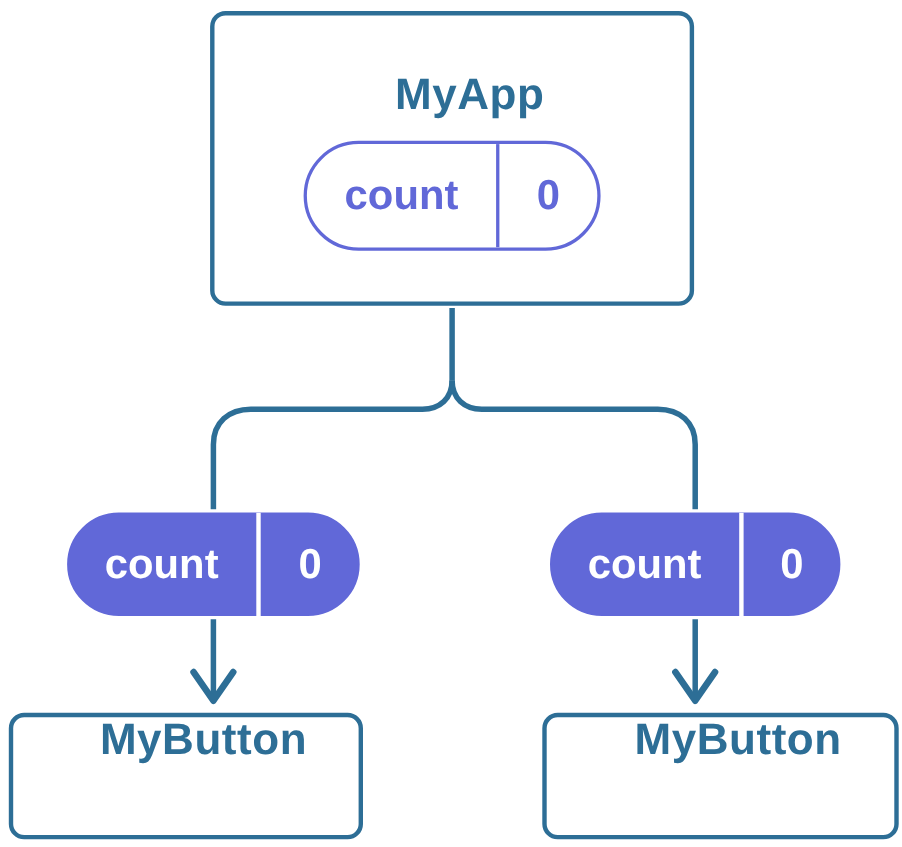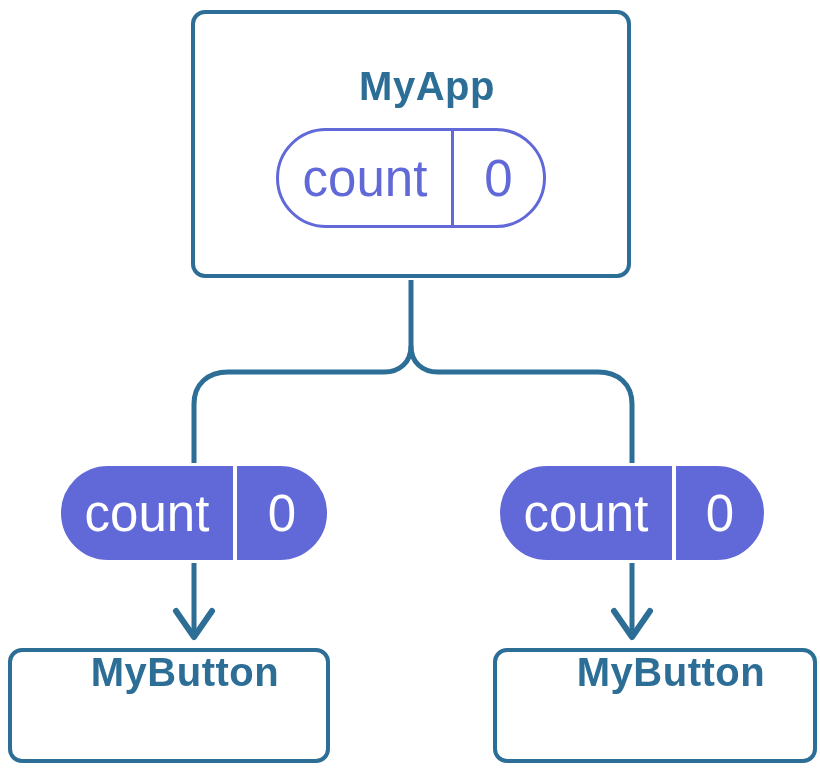--- a/index.html
+++ b/index.html
@@ -64,22 +64,23 @@
     height: 100px;
     border-radius: 50px;
     display: flex;
     align-items: stretch;
     overflow: hidden;
   }
   .pill-cell {
     display: flex;
     align-items: center;
     justify-content: center;
-    font-size: 51px;
+    font-size: 38px;
     line-height: 1;
+    font-weight: bold;
   }
   .pill-cell.name { flex: 0 0 172px; }
   .pill-cell.value { flex: 1 1 auto; }
   .pill.outline {
     border: 3px solid var(--purple);
     color: var(--purple);
     background: var(--surface);
   }
   .pill.outline .pill-cell.value { border-left: 3px solid var(--purple); }
   .pill.filled {

